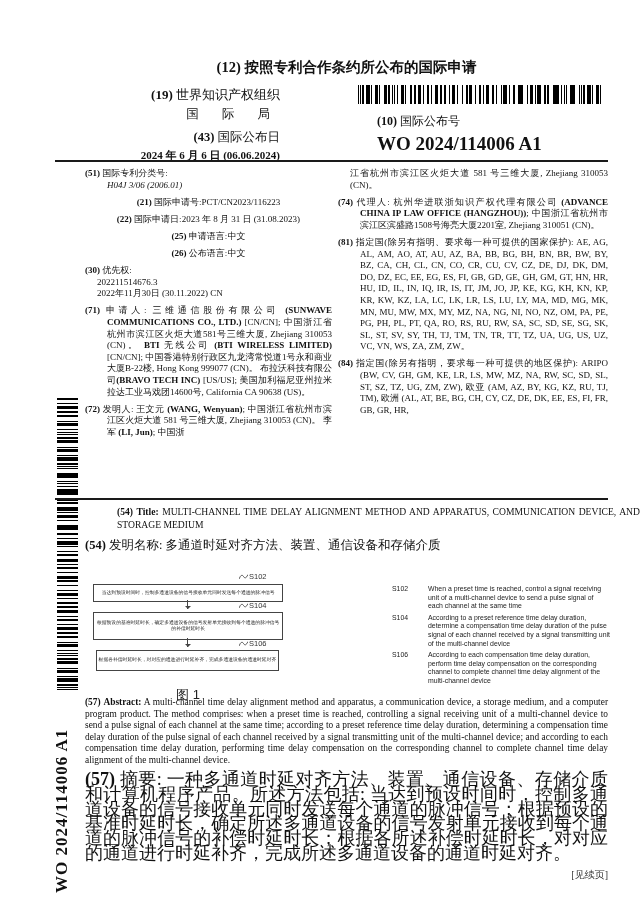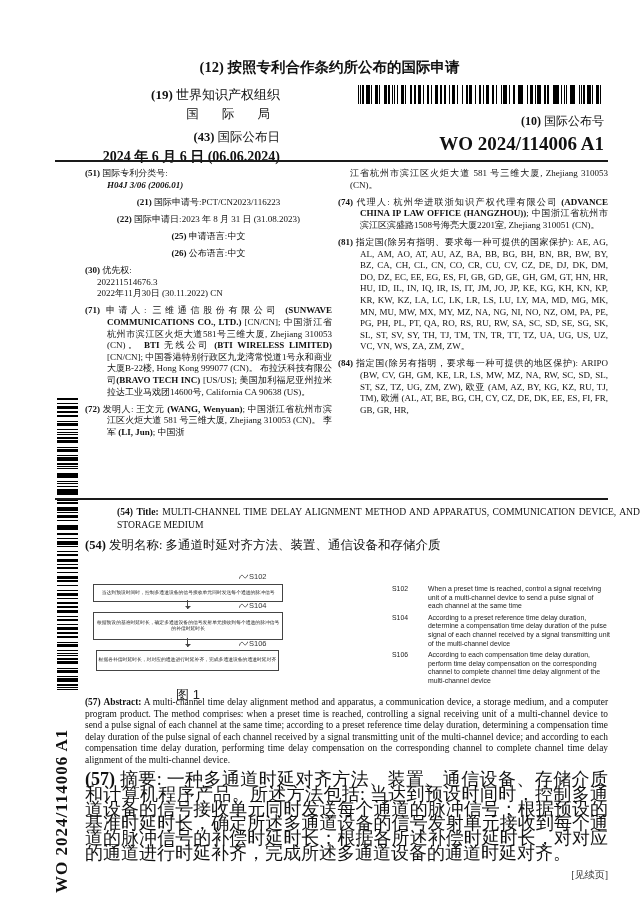--- a/index.html
+++ b/index.html
@@ -7,43 +7,43 @@
     position:relative; width:640px; height:905px; background:#fff;
     color:#111; font-family:"Liberation Serif","DejaVu Serif",serif;
     overflow:hidden;
   }
   b { font-weight:bold; }
   .rule { position:absolute; background:#1a1a1a; height:2px; }
   .rule-top { left:55px; top:160px; width:553px; }
   .rule-mid { left:55px; top:498px; width:553px; }
 
   
-  .heading12 { position:absolute; left:68px; top:58px; width:523px; text-align:center; font-size:14.5px; font-weight:bold; }
+  .heading12 { position:absolute; left:85px; top:58px; width:523px; text-align:center; font-size:14.5px; font-weight:bold; }
   .org-block { position:absolute; left:95px; top:86px; width:185px; font-size:13px;text-align:right; }
   .org-line1 { white-space:nowrap; }
   .org-bureau { padding-left:46px; letter-spacing:10px; font-size:12.5px; margin-top:2px; }
   .pubdate-label { margin-top:6px; padding-left:16px; font-size:12.5px; }
-  .pubdate-value { font-weight:bold; font-size:14px; margin-top:2px; white-space:nowrap; }
+  .pubdate-value { font-weight:bold; font-size:11px; margin-top:2px; white-space:nowrap; }
 
   .logo-block { position:absolute; left:272px; top:84px; width:80px; text-align:center; }
   .globe {
     width:50px; height:50px; margin:0 auto; border-radius:50%; overflow:hidden;
     transform:rotate(-18deg);
     background:repeating-linear-gradient(0deg,#000 0 2.6px,#fff 2.6px 5.6px);
   }
   .logo-text { margin-top:4px; font-family:"Liberation Sans","DejaVu Sans",sans-serif; font-weight:bold; font-size:14px; letter-spacing:2px; white-space:nowrap; }
   .logo-sep { font-weight:normal; color:#555; padding:0 2px; }
 
   .barcode-top {
     position:absolute; left:358px; top:85px; width:246px; height:19px;
     background-image:
       repeating-linear-gradient(90deg,#000 0 1.5px,transparent 1.5px 4px,#000 4px 6.5px,transparent 6.5px 8px,#000 8px 9px,transparent 9px 13px),
       repeating-linear-gradient(90deg,transparent 0 2px,#000 2px 3px,transparent 3px 9px,#000 9px 12px,transparent 12px 17px);
   }
-  .pubno-block { position:absolute; left:364px; top:113px; width:240px; text-align:right; }
+  .pubno-block { position:absolute; left:377px; top:113px; width:240px; text-align:left; }
   .pubno-label { font-size:12px; }
   .pubno-value { font-size:19px; font-weight:bold; margin-top:3px; white-space:nowrap; }
 
   
   .barcode-left {
     position:absolute; left:57px; top:398px; width:21px; height:292px;
     background-image:
       repeating-linear-gradient(0deg,#000 0 1.5px,transparent 1.5px 4px,#000 4px 6.5px,transparent 6.5px 8px,#000 8px 9px,transparent 9px 13px),
       repeating-linear-gradient(0deg,transparent 0 2px,#000 2px 3px,transparent 3px 9px,#000 9px 12px,transparent 12px 17px);
   }
@@ -55,21 +55,21 @@
 
   
   .col { position:absolute; top:168px; font-size:9px; line-height:11.6px; }
   .col-left  { left:85px;  width:247px; }
   .col-right { left:338px; width:270px; }
   .item { margin-bottom:5.5px; }
   .hang { padding-left:22px; text-indent:-22px; text-align:justify; }
   .row { display:flex; justify-content:center; }
   .row .lbl { white-space:nowrap; }
   .row .val { text-align:right; }
-  .ipc-val { font-weight:bold; font-style:italic; }
+  .ipc-val { font-weight:normal; font-style:italic; }
   .prio-row { display:flex; justify-content:space-between; padding-left:12px;flex-direction:column; }
   .cont { text-align:justify; padding-left:12px; }
 
   
   .title-en { position:absolute; left:85px; top:506px; width:523px; font-size:9.6px; line-height:12.5px; text-align:justify;margin-left:32px; }
   .title-zh { position:absolute; left:85px; top:537px; width:523px; font-size:12.5px; }
 
   
   .figure { position:absolute; left:93px; top:578px; width:190px; height:110px; font-family:"Liberation Sans","DejaVu Sans",sans-serif; }
   .fc-box { position:absolute; left:0; width:188px; border:1px solid #444; display:flex; align-items:center; justify-content:center; background:#fff; }

